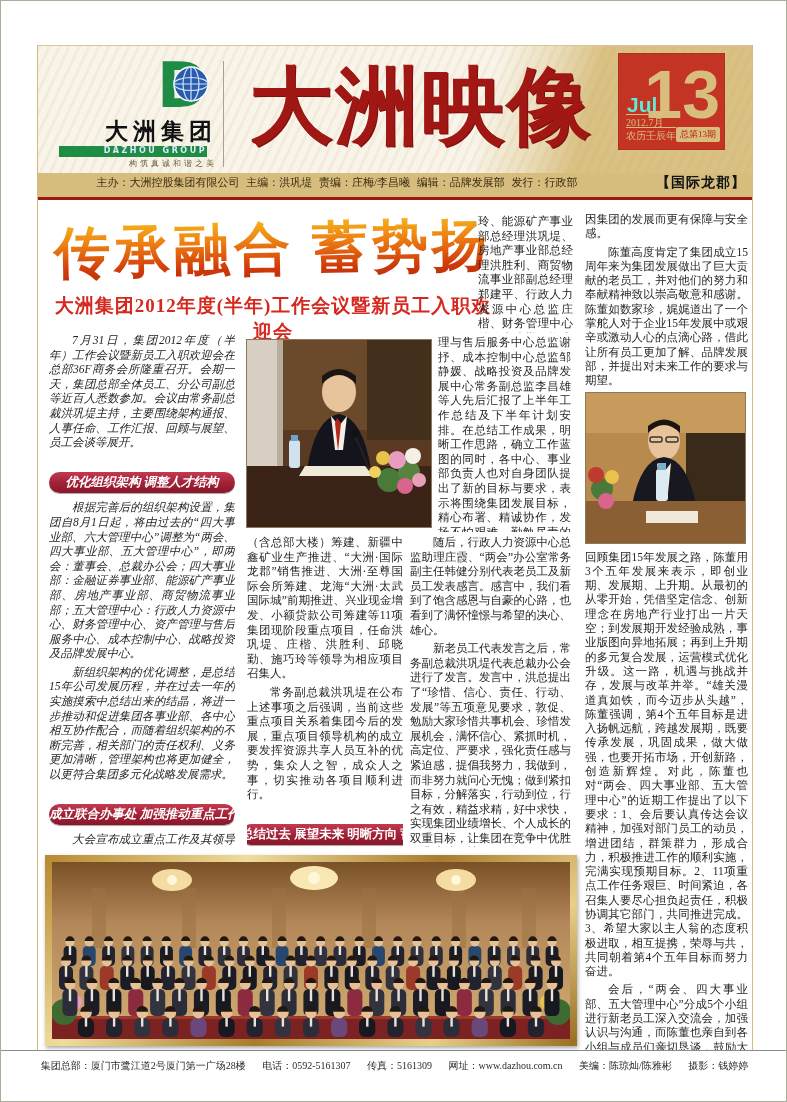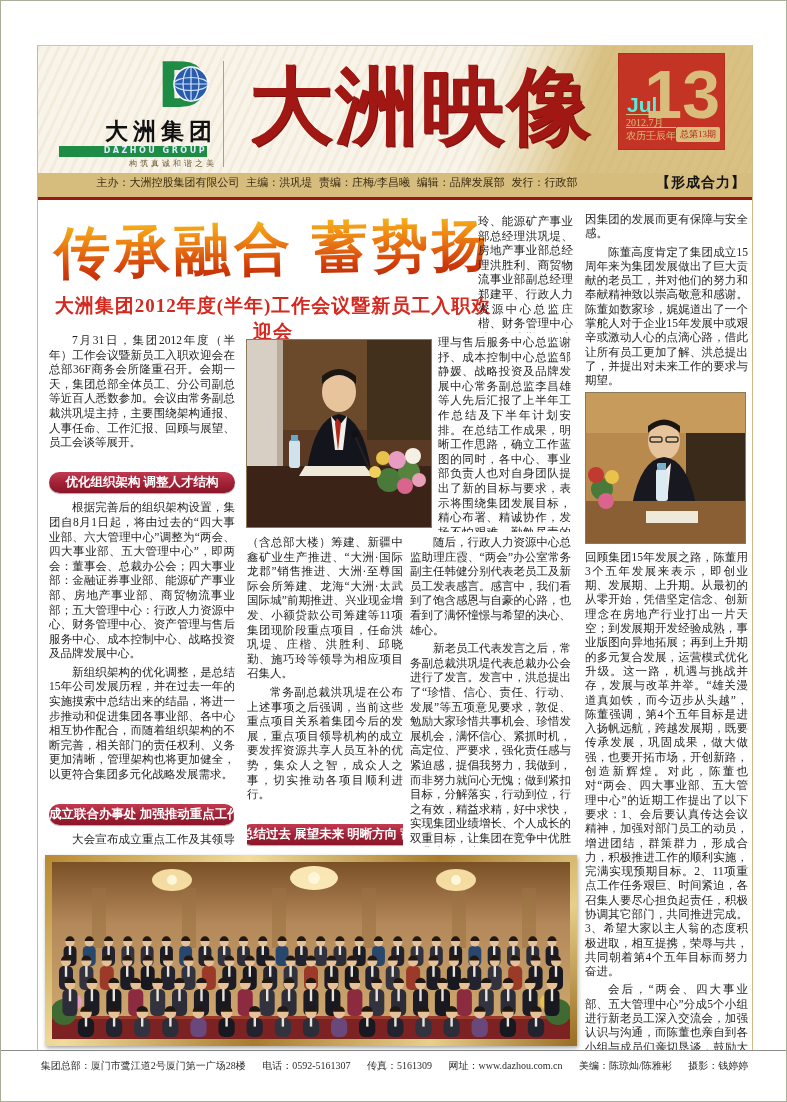--- a/index.html
+++ b/index.html
@@ -60,21 +60,21 @@
   .subtitle{left:48px;top:292px;width:448px;text-align:center;
     font-size:19px;font-weight:bold;color:#d5281e;letter-spacing:1px;}
 
   
   .body-text{font-size:11.5px;line-height:14.6px;text-align:justify;}
   .body-text p{margin:0 0 4px;text-indent:2em;}
   .sec-head{display:block;margin:22px 0 7px;padding:3px 0 4px;text-align:center;
     background:linear-gradient(180deg,#c23a50 0%,#a02136 55%,#8b1629 100%);
     color:#fff;font-weight:bold;font-size:12.5px;border-radius:12px;
     box-shadow:0 1px 1px rgba(0,0,0,.35);text-indent:0;white-space:nowrap;}
-  .col1{left:48px;top:332px;width:186px;height:514px;overflow:hidden;}
+  .col1{left:48px;top:332px;width:186px;height:514px;overflow:hidden;font-style:italic;}
   .col2t{left:246px;top:534px;width:156px;height:312px;overflow:hidden;}
   .col2t .sec-head{width:204px;margin-left:-6px;}
   .col3a{left:477px;top:213px;width:95px;height:119px;overflow:hidden;}
   .col3b{left:437px;top:334px;width:133px;height:197px;overflow:hidden;}
   .col3c{left:409px;top:534px;width:161px;height:312px;overflow:hidden;}
   .col3a p,.col3b p,.col3c .cont{text-indent:0;}
   .col4{left:584px;top:211px;width:163px;height:838px;overflow:hidden;
     font-size:11.5px;line-height:14.3px;}
 
   
@@ -129,21 +129,21 @@
     <div class="db-issue">总第13期</div>
   </div>
 
   <div class="abs pub-line">
     <span>主办：大洲控股集团有限公司</span>
     <span>主编：洪巩堤</span>
     <span>责编：庄梅/李昌曦</span>
     <span>编辑：品牌发展部</span>
     <span>发行：行政部</span>
   </div>
-  <div class="abs section-tag">【形成合力】</div>
+  <div class="abs section-tag">【国际龙郡】</div>
 
   <div class="abs headline">传承融合 蓄势扬帆</div>
   <div class="abs subtitle">大洲集团2012年度(半年)工作会议暨新员工入职欢迎会</div>
 
   <div class="abs col1 body-text">
     <p>7月31日，集团2012年度（半年）工作会议暨新员工入职欢迎会在总部36F商务会所隆重召开。会期一天，集团总部全体员工、分公司副总等近百人悉数参加。会议由常务副总裁洪巩堤主持，主要围绕架构通报、人事任命、工作汇报、回顾与展望、员工会谈等展开。</p>
     <span class="sec-head">优化组织架构 调整人才结构</span>
     <p>根据完善后的组织架构设置，集团自8月1日起，将由过去的“四大事业部、六大管理中心”调整为“两会、四大事业部、五大管理中心”，即两会：董事会、总裁办公会；四大事业部：金融证券事业部、能源矿产事业部、房地产事业部、商贸物流事业部；五大管理中心：行政人力资源中心、财务管理中心、资产管理与售后服务中心、成本控制中心、战略投资及品牌发展中心。</p>
     <p>新组织架构的优化调整，是总结15年公司发展历程，并在过去一年的实施摸索中总结出来的结晶，将进一步推动和促进集团各事业部、各中心相互协作配合，而随着组织架构的不断完善，相关部门的责任权利、义务更加清晰，管理架构也将更加健全，以更符合集团多元化战略发展需求。</p>
     <span class="sec-head">成立联合办事处 加强推动重点工作项目</span>
@@ -199,21 +199,21 @@
   <div class="abs col3b body-text">
     <p>理与售后服务中心总监谢抒、成本控制中心总监邹静媛、战略投资及品牌发展中心常务副总监李昌雄等人先后汇报了上半年工作总结及下半年计划安排。在总结工作成果，明晰工作思路，确立工作蓝图的同时，各中心、事业部负责人也对自身团队提出了新的目标与要求，表示将围绕集团发展目标，精心布署、精诚协作，发扬不怕艰难、勤勉尽责的团队精神，主动承担、主动作</p>
   </div>
   <div class="abs col3c body-text">
     <p>随后，行政人力资源中心总监助理庄霞、“两会”办公室常务副主任韩健分别代表老员工及新员工发表感言。感言中，我们看到了饱含感恩与自豪的心路，也看到了满怀憧憬与希望的决心、雄心。</p>
     <p>新老员工代表发言之后，常务副总裁洪巩堤代表总裁办公会进行了发言。发言中，洪总提出了“珍惜、信心、责任、行动、发展”等五项意见要求，敦促、勉励大家珍惜共事机会、珍惜发展机会，满怀信心、紧抓时机，高定位、严要求，强化责任感与紧迫感，提倡我努力，我做到，而非努力就问心无愧；做到紧扣目标，分解落实，行动到位，行之有效，精益求精，好中求快，实现集团业绩增长、个人成长的双重目标，让集团在竞争中优胜而非劣汰，让员工</p>
   </div>
 
   <div class="abs col4 body-text">
     <p style="text-indent:0">因集团的发展而更有保障与安全感。</p>
-    <p>陈董高度肯定了集团成立15周年来为集团发展做出了巨大贡献的老员工，并对他们的努力和奉献精神致以崇高敬意和感谢。陈董如数家珍，娓娓道出了一个掌舵人对于企业15年发展中或艰辛或激动人心的点滴心路，借此让所有员工更加了解、洪总提出了，并提出对未来工作的要求与期望。</p>
+    <p>陈董高度肯定了集团成立15周年来为集团发展做出了巨大贡献的老员工，并对他们的努力和奉献精神致以崇高敬意和感谢。陈董如数家珍，娓娓道出了一个掌舵人对于企业15年发展中或艰辛或激动人心的点滴心路，借此让所有员工更加了解、品牌发展部，并提出对未来工作的要求与期望。</p>
 
     <div class="photo photo2">
       <svg width="159" height="150" viewBox="0 0 159 150">
         <rect width="159" height="150" fill="#b98a4e"></rect>
         <rect x="100" y="0" width="59" height="110" fill="#3a2a1a"></rect>
         <rect x="0" y="0" width="159" height="40" fill="#c79b5c"></rect>
 
         <ellipse cx="78" cy="48" rx="16" ry="19" fill="#e8c49c"></ellipse>
         <path d="M62 40 q16 -16 32 0 l0 -7 q-16 -13 -32 0 z" fill="#1c1612"></path>
         <rect x="64" y="44" width="12" height="5" rx="2" fill="none" stroke="#333" stroke-width="1.4"></rect>

